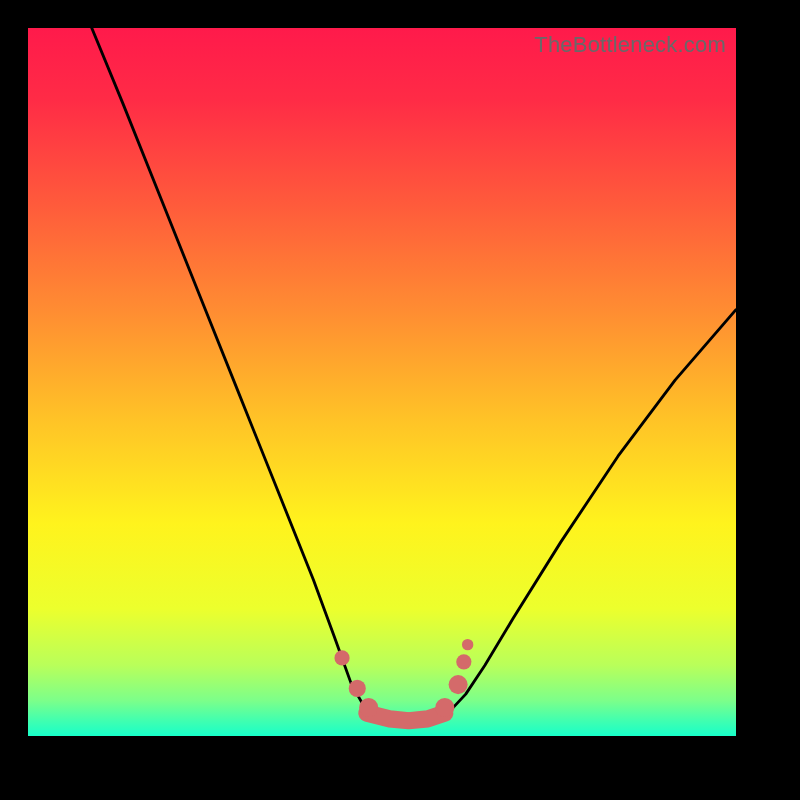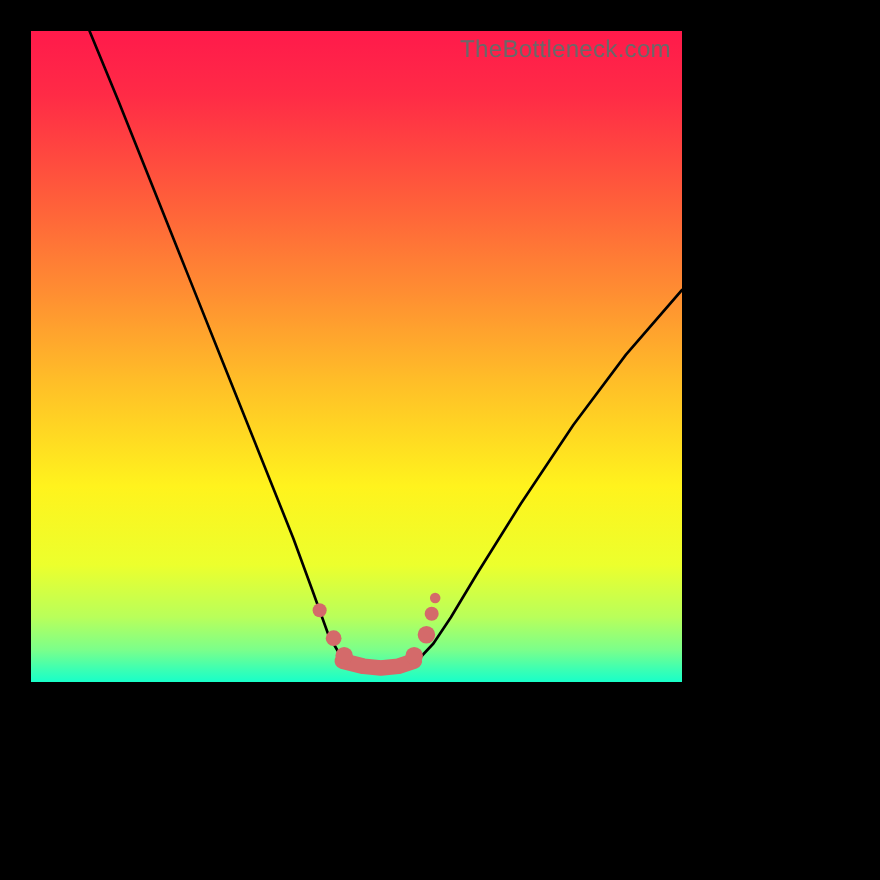--- a/index.html
+++ b/index.html
@@ -13,21 +13,21 @@
   }
   .frame {
     position: absolute;
     inset: 0;
     background: #000;
   }
   .plot {
     position: absolute;
     left: 28px;
     top: 28px;
-    width: 592px;
+    width: 708px;
     height: 744px;
     overflow: hidden;
   }
   .gradient {
     position: absolute;
     inset: 0;
   }
   .watermark {
     position: absolute;
     top: 4px;

